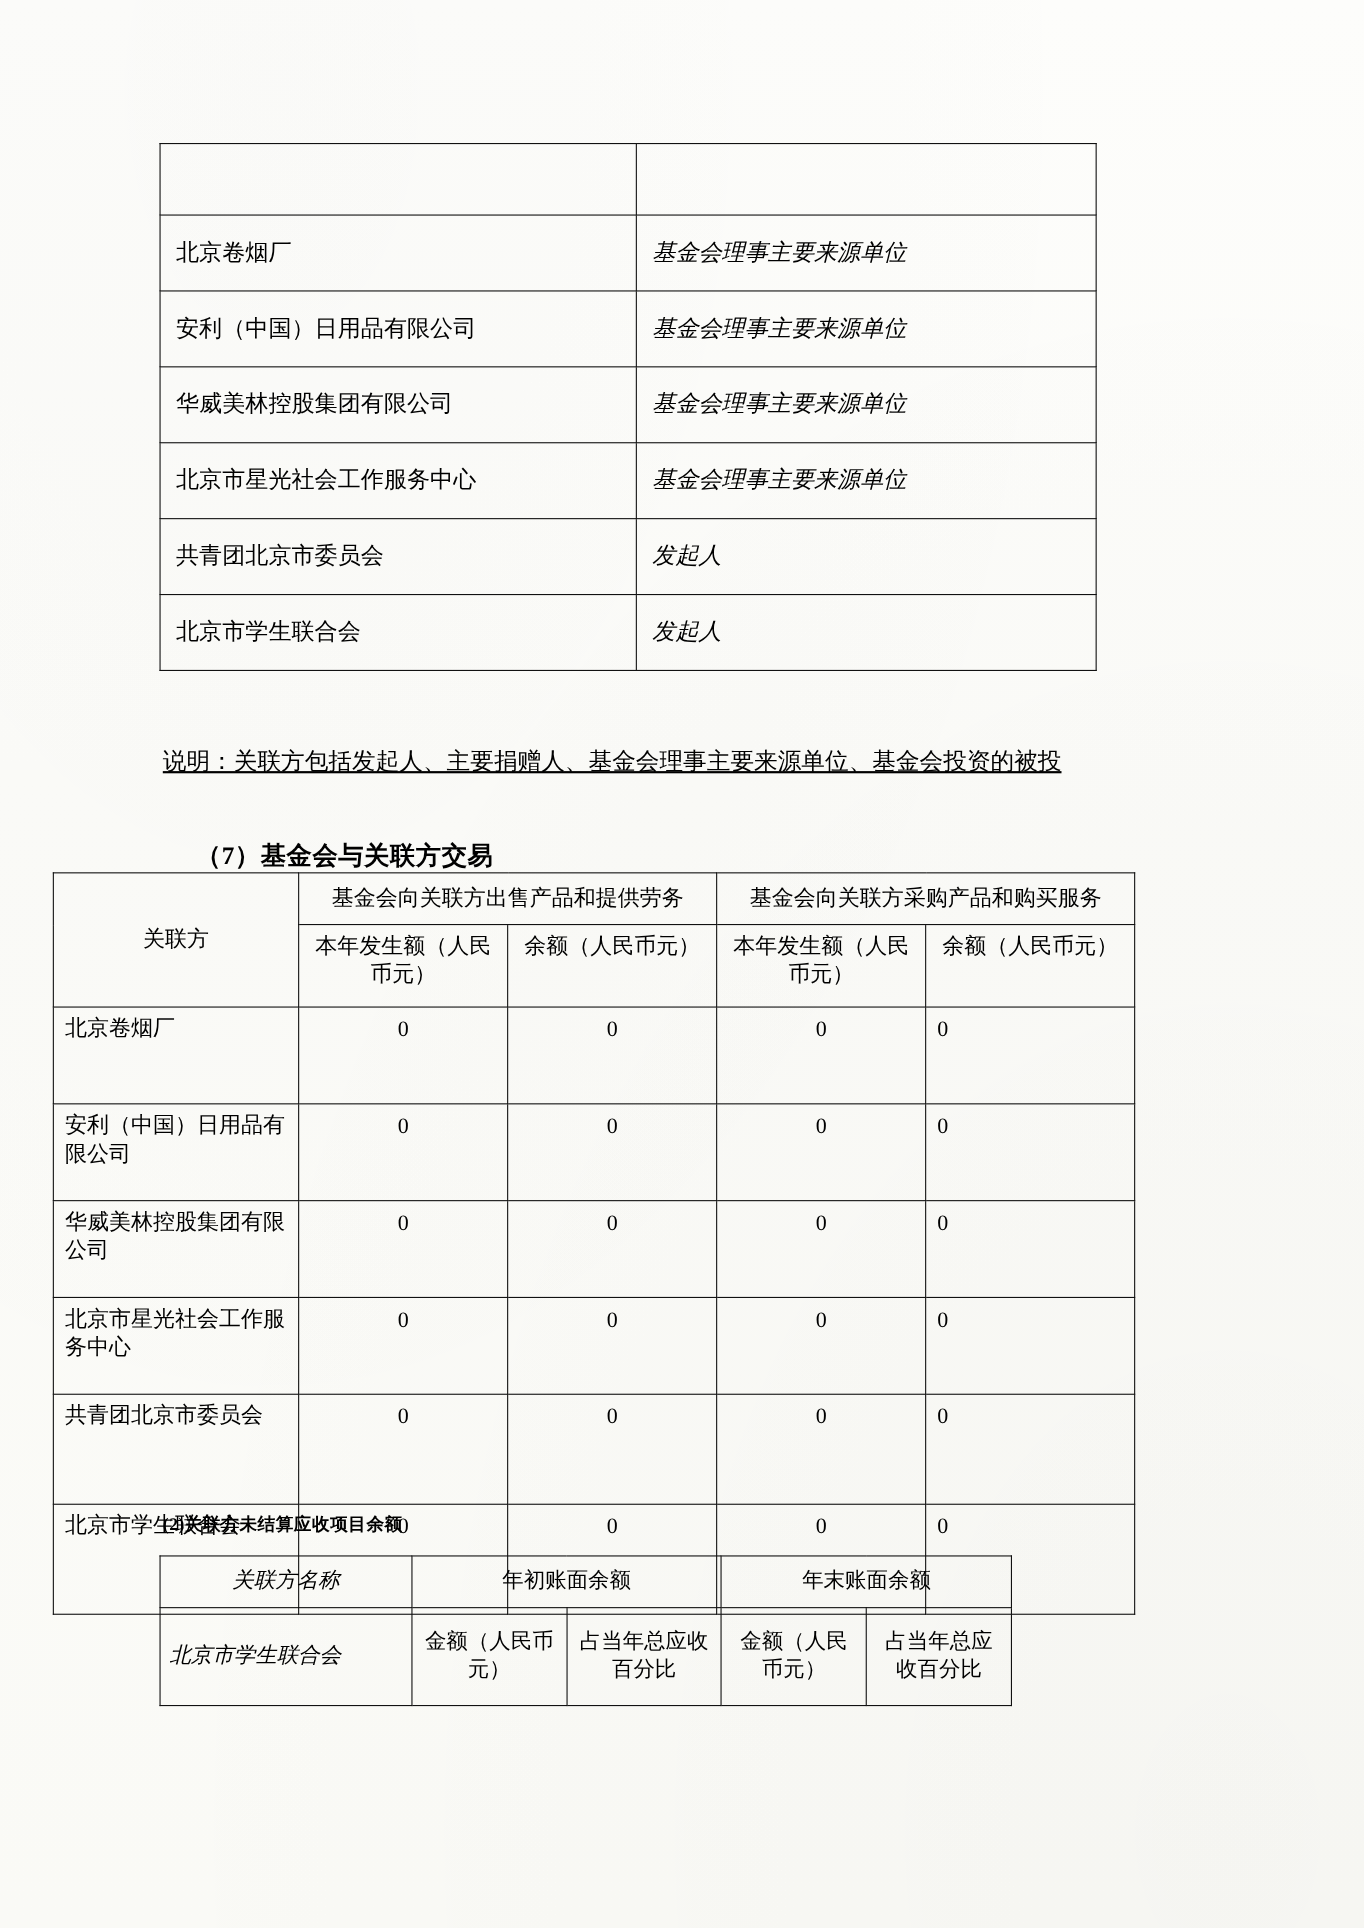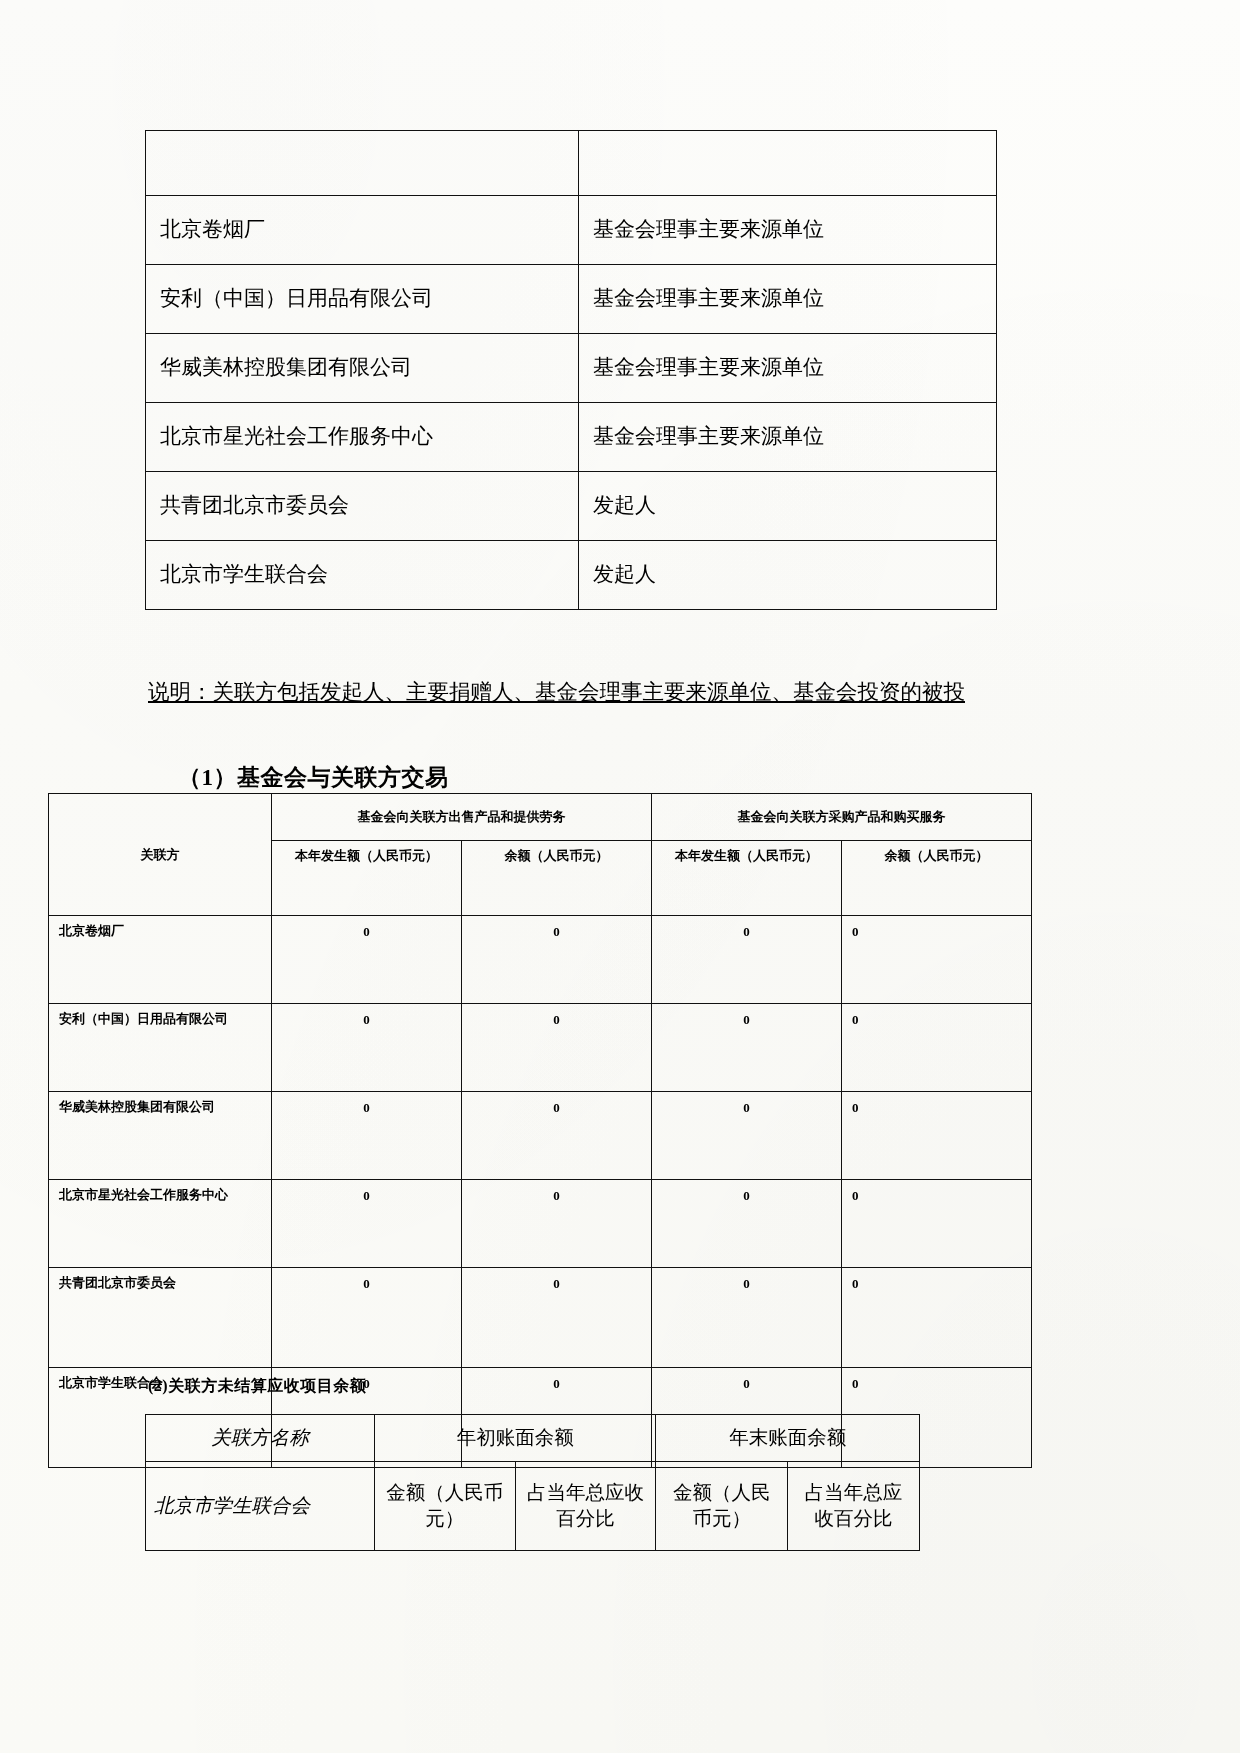--- a/index.html
+++ b/index.html
@@ -50,21 +50,21 @@
   }
   .tbl1 td {
     border: 1.6px solid #111;
     font-size: 21px;
     line-height: 1.3;
     padding: 8px 14px;
     vertical-align: middle;
     height: 52px;
   }
   .tbl1 .c1 { width: 404px; }
-  .tbl1 .c2 { width: 389px; }
+  .tbl1 .c2 { width: 389px; font-style: italic; }
   .tbl1 tr.blank td { height: 48px; }
 
   
   .note {
     position: absolute;
     left: 148px;
     top: 676px;
     width: 830px;
     font-size: 21.5px;
     line-height: 1.55;
@@ -87,22 +87,22 @@
   .tbl2 {
     position: absolute;
     left: 48px;
     top: 793px;
     width: 984px;
     border-collapse: collapse;
     table-layout: fixed;
   }
   .tbl2 td, .tbl2 th {
     border: 1.5px solid #111;
-    font-size: 13px;
-    font-weight: bold;
+    font-size: 20px;
+    font-weight: normal;
     line-height: 1.32;
     padding: 6px 8px;
     vertical-align: top;
     text-align: center;
   }
   .tbl2 .hrow1 td { height: 34px; vertical-align: middle; }
   .tbl2 .hrow2 td { height: 62px; vertical-align: top; }
   .tbl2 .party-head { vertical-align: middle; }
   .tbl2 .col-party  { width: 206px; }
   .tbl2 .col-a1     { width: 178px; }
@@ -200,21 +200,21 @@
         <td class="c1">北京市学生联合会</td>
         <td class="c2">发起人</td>
       </tr>
     </tbody>
   </table>
 
   <div class="note">
     <span class="l1">说明：关联方包括发起人、主要捐赠人、基金会理事主要来源单位、基金会投资的被投</span>
   </div>
 
-  <div class="h1sec">（1）基金会与关联方交易</div>
+  <div class="h1sec">（7）基金会与关联方交易</div>
 
   <table class="tbl2">
     <tbody>
       <tr class="hrow1">
         <td class="col-party party-head" rowspan="2">关联方</td>
         <td colspan="2">基金会向关联方出售产品和提供劳务</td>
         <td colspan="2">基金会向关联方采购产品和购买服务</td>
       </tr>
       <tr class="hrow2">
         <td class="col-a1">本年发生额（人民币元）</td>

